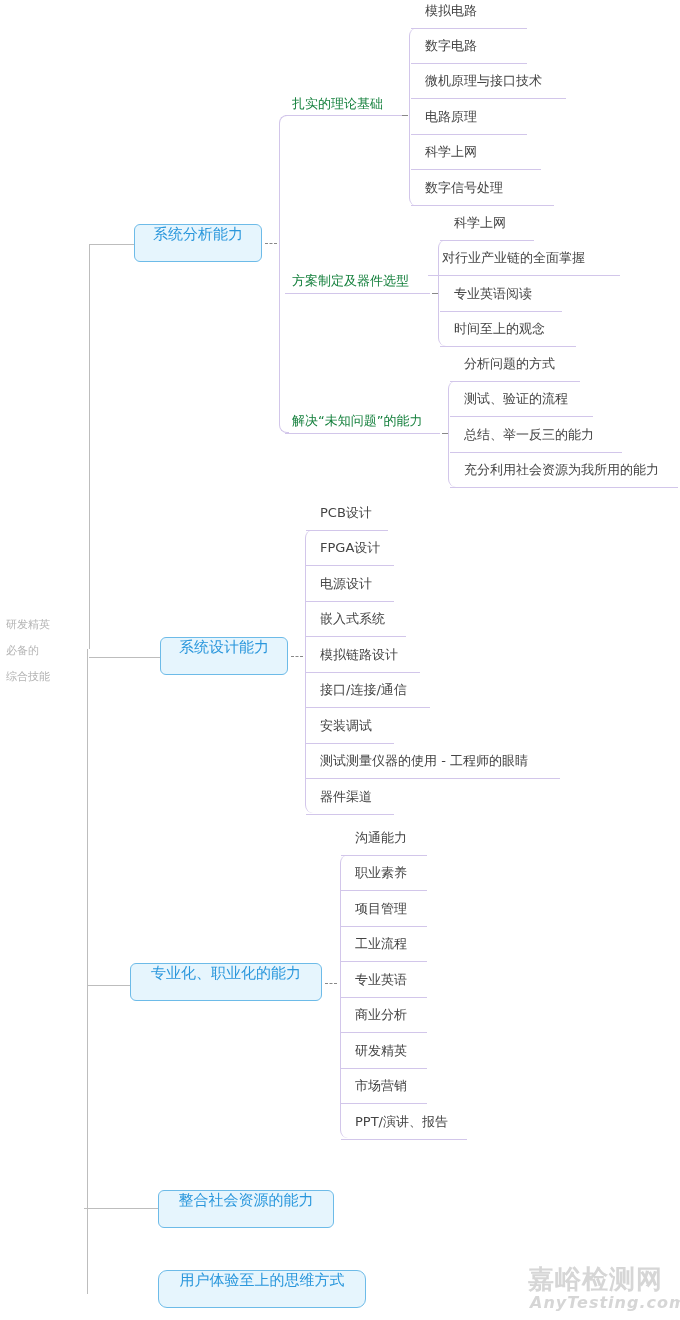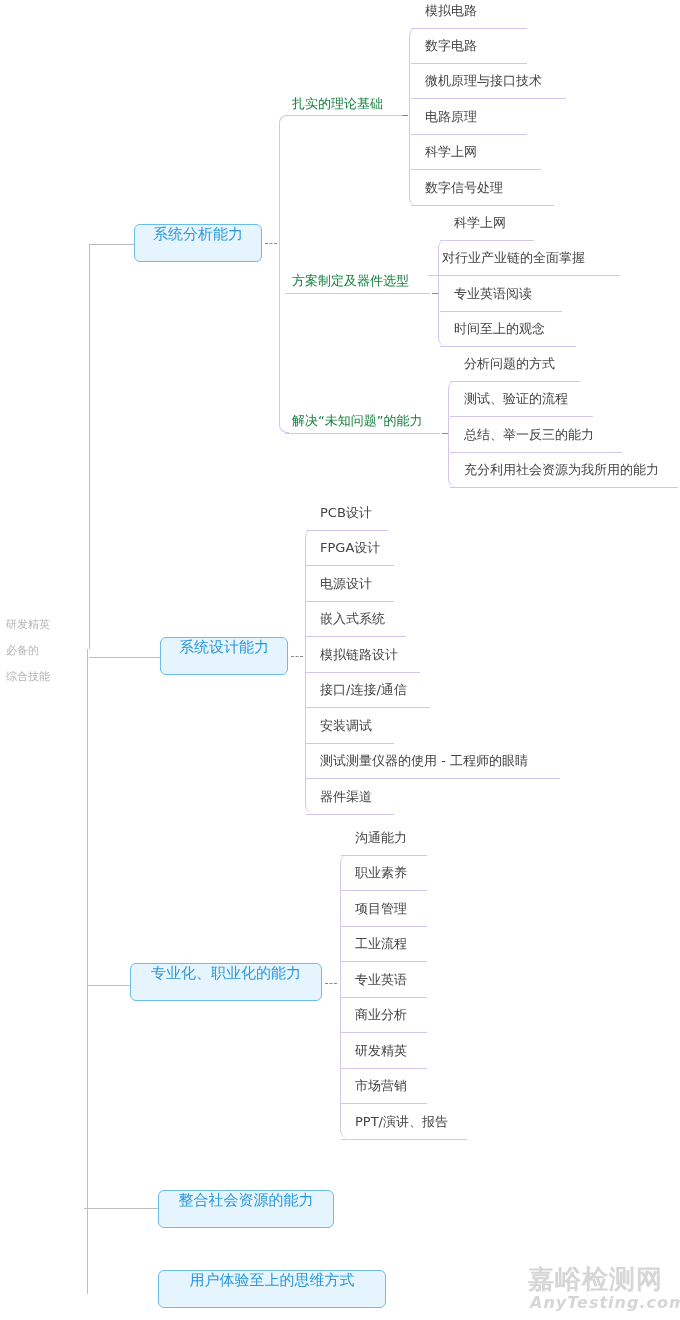--- a/index.html
+++ b/index.html
@@ -110,18 +110,18 @@
 <div class="leaf" style="left:341px; top:963px; width:86px;"><span>专业英语</span></div>
 <div class="leaf" style="left:341px; top:998px; width:86px;"><span>商业分析</span></div>
 <div class="leaf" style="left:341px; top:1034px; width:86px;"><span>研发精英</span></div>
 <div class="leaf" style="left:341px; top:1069px; width:86px;"><span>市场营销</span></div>
 <div class="leaf" style="left:341px; top:1105px; width:126px;"><span>PPT/演讲、报告</span></div>
 
 <div class="main-node" style="left:158px; top:1190px; width:176px;">
   <span>整合社会资源的能力</span>
 </div>
 
-<div class="main-node" style="left:158px; top:1270px; width:228px;">
+<div class="main-node" style="left:158px; top:1270px; width:208px;border-radius:9px;">
   <span>用户体验至上的思维方式</span>
 </div>
 
 <div class="watermark-cn">嘉峪检测网</div>
 <div class="watermark-en">AnyTesting.com</div>
 
 </body></html>

